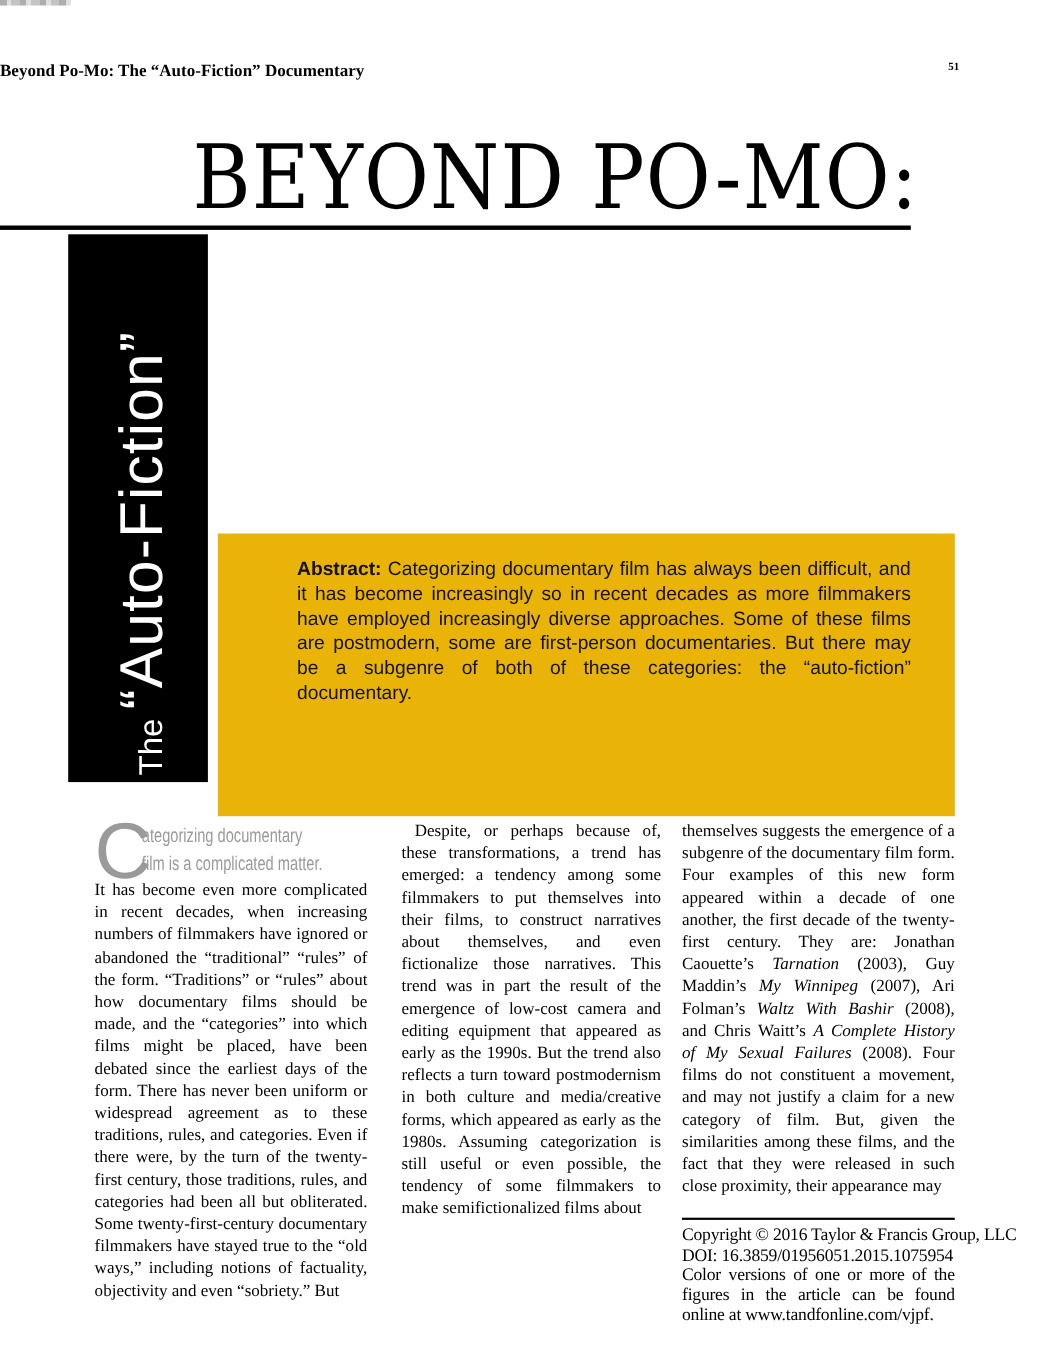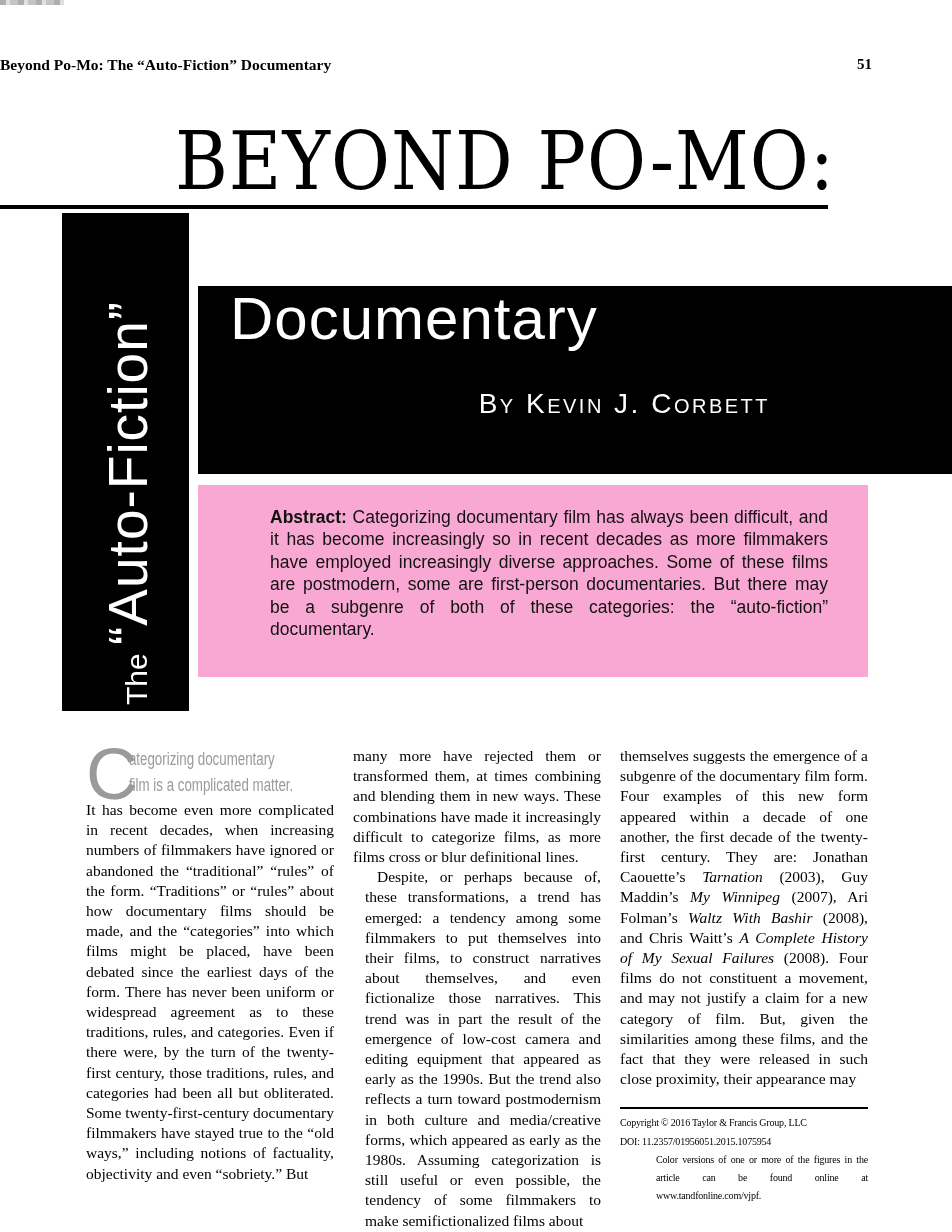--- a/index.html
+++ b/index.html
@@ -9,21 +9,21 @@
     font-family:"Liberation Serif", serif; color:#000;
   }
   
   .artifact { position:absolute; left:0; top:0; width:64px; height:5px;
     background:repeating-linear-gradient(90deg,#9a9a9a 0 6px,#d8d8d8 6px 10px,#b5b5b5 10px 18px);
     opacity:.8; }
 
   
   .runhead { position:absolute; left:0; top:56px; width:952px; text-align:left;
     font-weight:bold; font-size:15.5px; }
-  .pagenum { position:absolute; right:80px; top:56px; font-weight:bold; font-size:15px; }
+  .pagenum { position:absolute; right:80px; top:56px; font-weight:bold; font-size:10px; }
 
   
   .main-title { position:absolute; left:150px; top:128px; width:710px; text-align:center;
     font-family:"DejaVu Serif","Liberation Serif",serif; font-weight:400;
     font-size:72px; line-height:76px; letter-spacing:1px;
     transform:scaleY(1.12); transform-origin:center bottom; white-space:nowrap; }
   .title-rule { position:absolute; left:0; top:205px; width:828px; height:4px; background:#000; }
 
   
   .vbar { position:absolute; left:62px; top:213px; width:127px; height:498px; background:#000; }
@@ -34,42 +34,42 @@
   .vbar-main { font-size:55px; letter-spacing:1px; }
 
   
   .band { position:absolute; left:198px; top:286px; width:754px; height:188px; background:#000; color:#fff; }
   .band-title { position:absolute; left:32px; top:-4px; font-family:"Liberation Sans",sans-serif;
     font-weight:400; font-size:60px; line-height:74px; letter-spacing:1px; }
   .band-byline { position:absolute; right:182px; top:102px; font-family:"Liberation Sans",sans-serif;
     font-variant-caps:small-caps; font-size:28px; letter-spacing:2.5px; }
 
   
-  .abs-box { position:absolute; left:198px; top:485px; width:670px; height:192px; background:#f9a8d4; }
+  .abs-box { position:absolute; left:198px; top:485px; width:670px; height:257px; background:#eab308; }
   .abs-inner { padding:21px 40px 0 72px; font-family:"Liberation Sans",sans-serif;
     font-size:17.5px; line-height:22.4px; text-align:justify; color:#121212; }
   .abs-par { margin:0 0 22px 0; }
   .abs-par b { font-weight:bold; }
 
   
   .columns { position:absolute; left:86px; top:746px; width:782px;
     display:grid; grid-template-columns:248px 248px 248px; column-gap:19px; align-items:start; }
   .col { font-size:15.5px; line-height:20.2px; text-align:justify; }
   .intro { min-height:52px; }
   .dropcap { float:left; font-family:"Liberation Sans",sans-serif; color:#9a9a9a;
     font-size:72px; line-height:52px; margin:2px 6px 0 0; }
   .intro-lines { font-family:"Liberation Sans",sans-serif; color:#9a9a9a;
     font-size:18px; line-height:26px; white-space:nowrap;
     transform:scaleX(0.74); transform-origin:0 0; }
   .para { margin:0; }
   .para.indent { text-indent:12px;margin-left:12px; }
   .footnote { margin-top:18px; border-top:2.5px solid #000; padding-top:5px;
-    font-size:10px; line-height:18.2px; letter-spacing:-0.2px; text-align:left; }
+    font-size:16px; line-height:18.2px; letter-spacing:-0.2px; text-align:left; }
   .fn-line { white-space:nowrap; }
-  .fn-wrap { white-space:normal; text-align:justify;margin-left:36px; }
+  .fn-wrap { white-space:normal; text-align:justify; }
   i { }
 </style>
 </head>
 <body>
 
 <div class="page">
 
   <div class="artifact"></div>
 
   <div class="runhead">Beyond Po-Mo: The “Auto-Fiction” Documentary</div>
@@ -77,50 +77,45 @@
 
   <div class="main-title">BEYOND PO-MO:</div>
   <div class="title-rule"></div>
 
   <div class="vbar">
     <div class="vbar-text">
       <span class="vbar-prefix">The </span><span class="vbar-main">“Auto-Fiction”</span>
     </div>
   </div>
 
-  <div class="band">
-    <div class="band-title">Documentary</div>
-    <div class="band-byline">By Kevin J. Corbett</div>
-  </div>
 
   <div class="abs-box">
     <div class="abs-inner">
       <p class="abs-par"><b>Abstract:</b><span> Categorizing documentary film has always been difficult, and it has become increasingly so in recent decades as more filmmakers have employed increasingly diverse approaches. Some of these films are postmodern, some are first-person documentaries. But there may be a subgenre of both of these categories: the “auto-fiction” documentary.</span></p>
     </div>
   </div>
 
   <div class="columns">
 
     <div class="col">
       <div class="intro">
         <span class="dropcap">C</span>
         <div class="intro-lines">ategorizing documentary</div>
         <div class="intro-lines">film is a complicated matter.</div>
       </div>
       <p class="para" style="clear:left">It has become even more complicated in recent decades, when increasing numbers of filmmakers have ignored or abandoned the “traditional” “rules” of the form. “Traditions” or “rules” about how documentary films should be made, and the “categories” into which films might be placed, have been debated since the earliest days of the form. There has never been uniform or widespread agreement as to these traditions, rules, and categories. Even if there were, by the turn of the twenty-first century, those traditions, rules, and categories had been all but obliterated. Some twenty-first-century documentary filmmakers have stayed true to the “old ways,” including notions of factuality, objectivity and even “sobriety.” But</p>
     </div>
 
     <div class="col">
-      <p class="para">many more have rejected them or transformed them, at times combining and blending them in new ways. These combinations have made it increasingly difficult to categorize films, as more films cross or blur definitional lines.</p>
       <p class="para indent">Despite, or perhaps because of, these transformations, a trend has emerged: a tendency among some filmmakers to put themselves into their films, to construct narratives about themselves, and even fictionalize those narratives. This trend was in part the result of the emergence of low-cost camera and editing equipment that appeared as early as the 1990s. But the trend also reflects a turn toward postmodernism in both culture and media/creative forms, which appeared as early as the 1980s. Assuming categorization is still useful or even possible, the tendency of some filmmakers to make semifictionalized films about</p>
     </div>
 
     <div class="col">
       <p class="para">themselves suggests the emergence of a subgenre of the documentary film form. Four examples of this new form appeared within a decade of one another, the first decade of the twenty-first century. They are: Jonathan Caouette’s <i>Tarnation</i> (2003), Guy Maddin’s <i>My Winnipeg</i> (2007), Ari Folman’s <i>Waltz With Bashir</i> (2008), and Chris Waitt’s <i>A Complete History of My Sexual Failures</i> (2008). Four films do not constituent a movement, and may not justify a claim for a new category of film. But, given the similarities among these films, and the fact that they were released in such close proximity, their appearance may</p>
       <div class="footnote">
         <div class="fn-line">Copyright © 2016 Taylor &amp; Francis Group, LLC</div>
-        <div class="fn-line">DOI: 11.2357/01956051.2015.1075954</div>
+        <div class="fn-line">DOI: 16.3859/01956051.2015.1075954</div>
         <div class="fn-wrap">Color versions of one or more of the figures in the article can be found online at www.tandfonline.com/vjpf.</div>
       </div>
     </div>
 
   </div>
 </div>
 
 </body></html>

